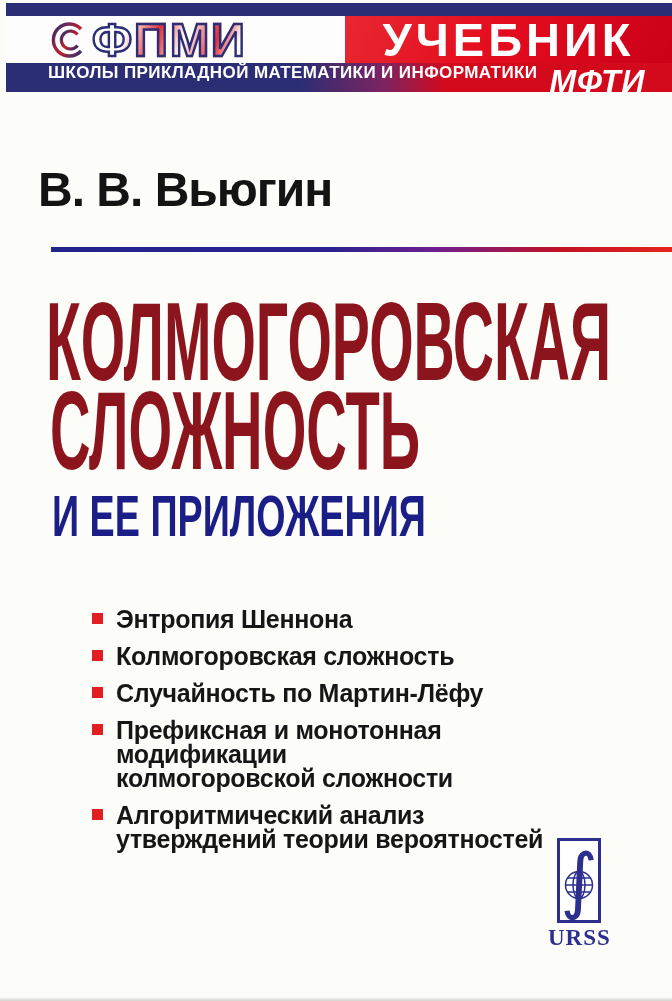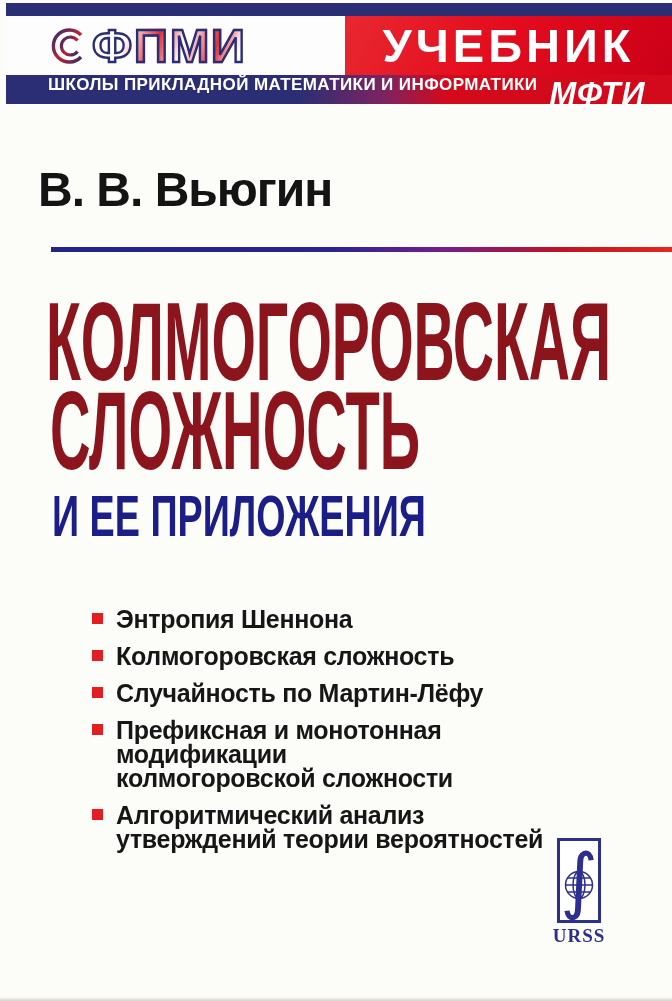--- a/index.html
+++ b/index.html
@@ -5,21 +5,21 @@
   html,body{margin:0;padding:0;}
   body{width:672px;height:1001px;background:#ffffff;overflow:hidden;
        font-family:"Liberation Sans", sans-serif;}
   .cover{position:relative;width:672px;height:1001px;background:#fcfcf9;}
   .cover::after{content:"";position:absolute;left:0;right:0;bottom:0;height:4px;
        background:linear-gradient(to bottom, rgba(0,0,0,0), rgba(90,85,75,.25));}
 
   
   .header{position:absolute;top:3px;left:6px;right:0;}
   .strip-top{height:13px;background:#2b2e74;}
-  .row-main{display:flex;height:59px;}
+  .row-main{display:flex;height:47px;}
   .fpmi-area{width:339px;background:#fdfdfd;display:flex;align-items:center;padding-left:42px;box-sizing:border-box;}
   .fpmi-symbol{width:40px;height:40px;margin-right:4px;flex:0 0 auto;}
   .fpmi-word{font-size:47px;font-weight:bold;letter-spacing:2px;line-height:40px;
        color:transparent;
        background:linear-gradient(108deg,#ffffff 22%,#e03038 42%,#ffffff 58%,#e03038 78%,#ffffff 92%);
        -webkit-background-clip:text;background-clip:text;
        -webkit-text-stroke:2.4px #2b2e74;}
   .uchebnik-area{flex:1;background:linear-gradient(115deg,#e82830 0%,#e40d1e 45%,#cb0018 100%);
        display:flex;align-items:center;justify-content:center;}
   .uchebnik{color:#fff;font-weight:bold;font-size:47px;letter-spacing:4px;line-height:1;}
@@ -45,21 +45,21 @@
   .topics{position:absolute;left:64px;top:607px;width:490px;list-style:none;margin:0;padding:0;}
   .topics li{display:flex;margin-bottom:13px;margin-left:28px;}
   .bullet-sq{flex:0 0 auto;width:11px;height:11px;background:#e21e23;margin:6px 13px 0 0;}
   .topic-text{font-size:25px;font-weight:bold;color:#161616;line-height:24px;
        letter-spacing:-.3px;white-space:pre-line;}
 
   
   .urss{position:absolute;left:548px;top:838px;width:62px;text-align:center;}
   .urss-box{display:block;margin:0 auto;}
   .urss-word{margin-top:2px;font-family:"Liberation Serif", serif;font-weight:bold;
-       font-size:19px;letter-spacing:1px;color:#2d2f8f;}
+       font-size:23px;letter-spacing:1px;color:#2d2f8f;}
 </style>
 </head>
 <body>
 
 <div class="cover">
 
   <div class="header">
     <div class="strip-top"></div>
     <div class="row-main">
       <div class="fpmi-area">

